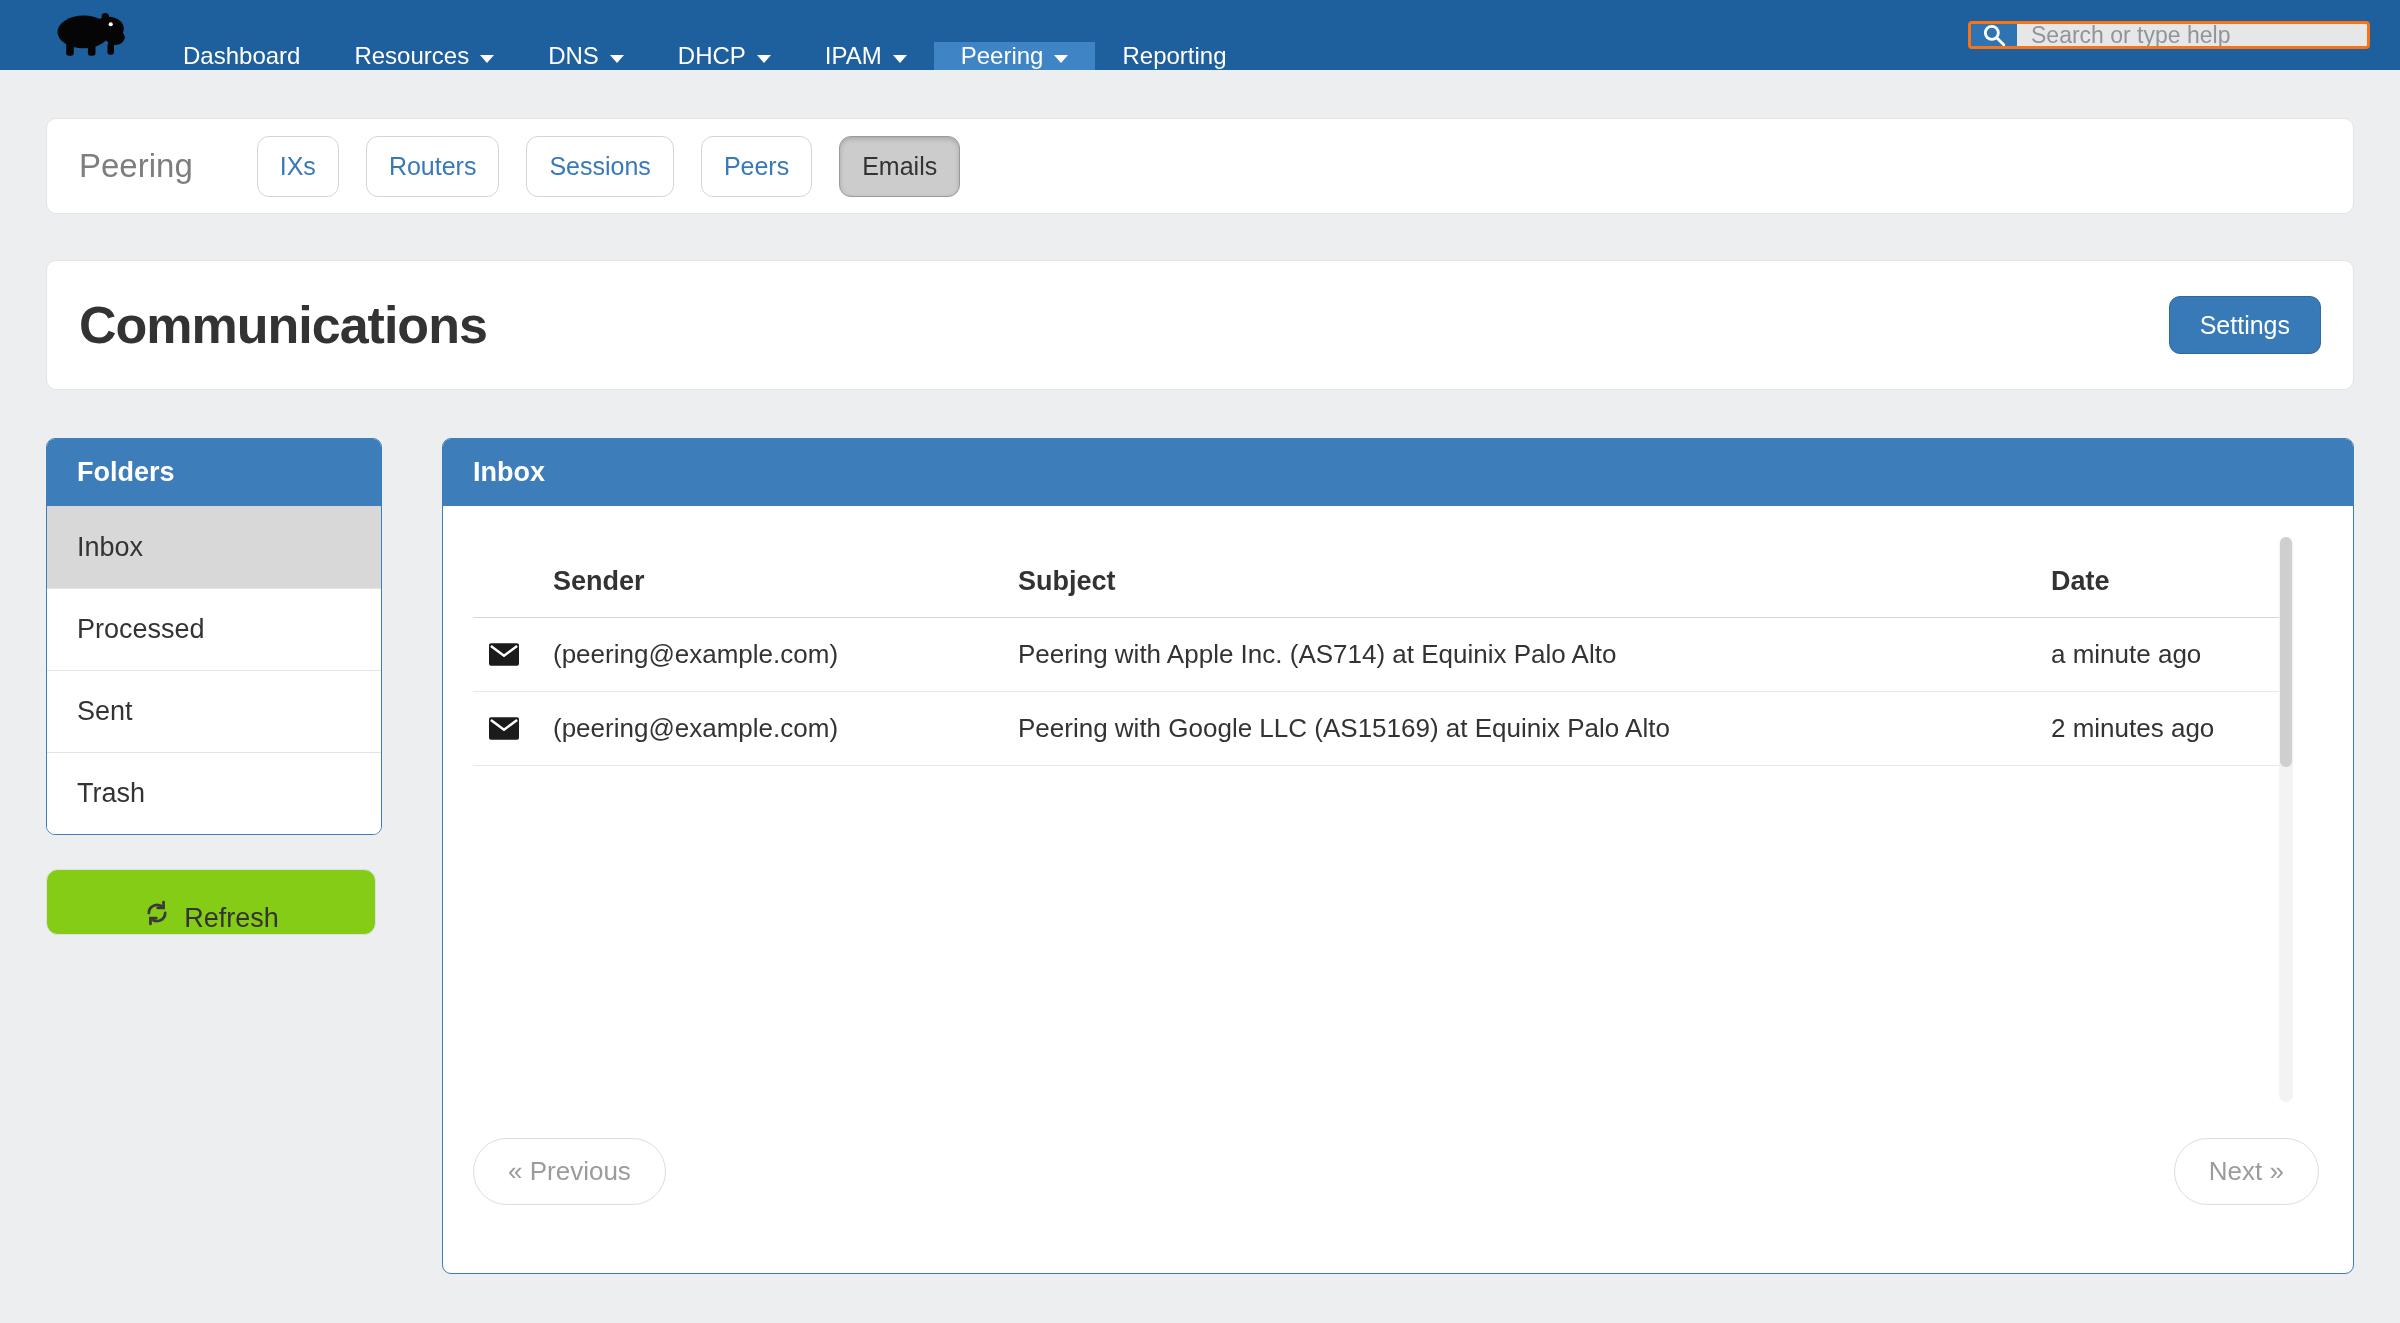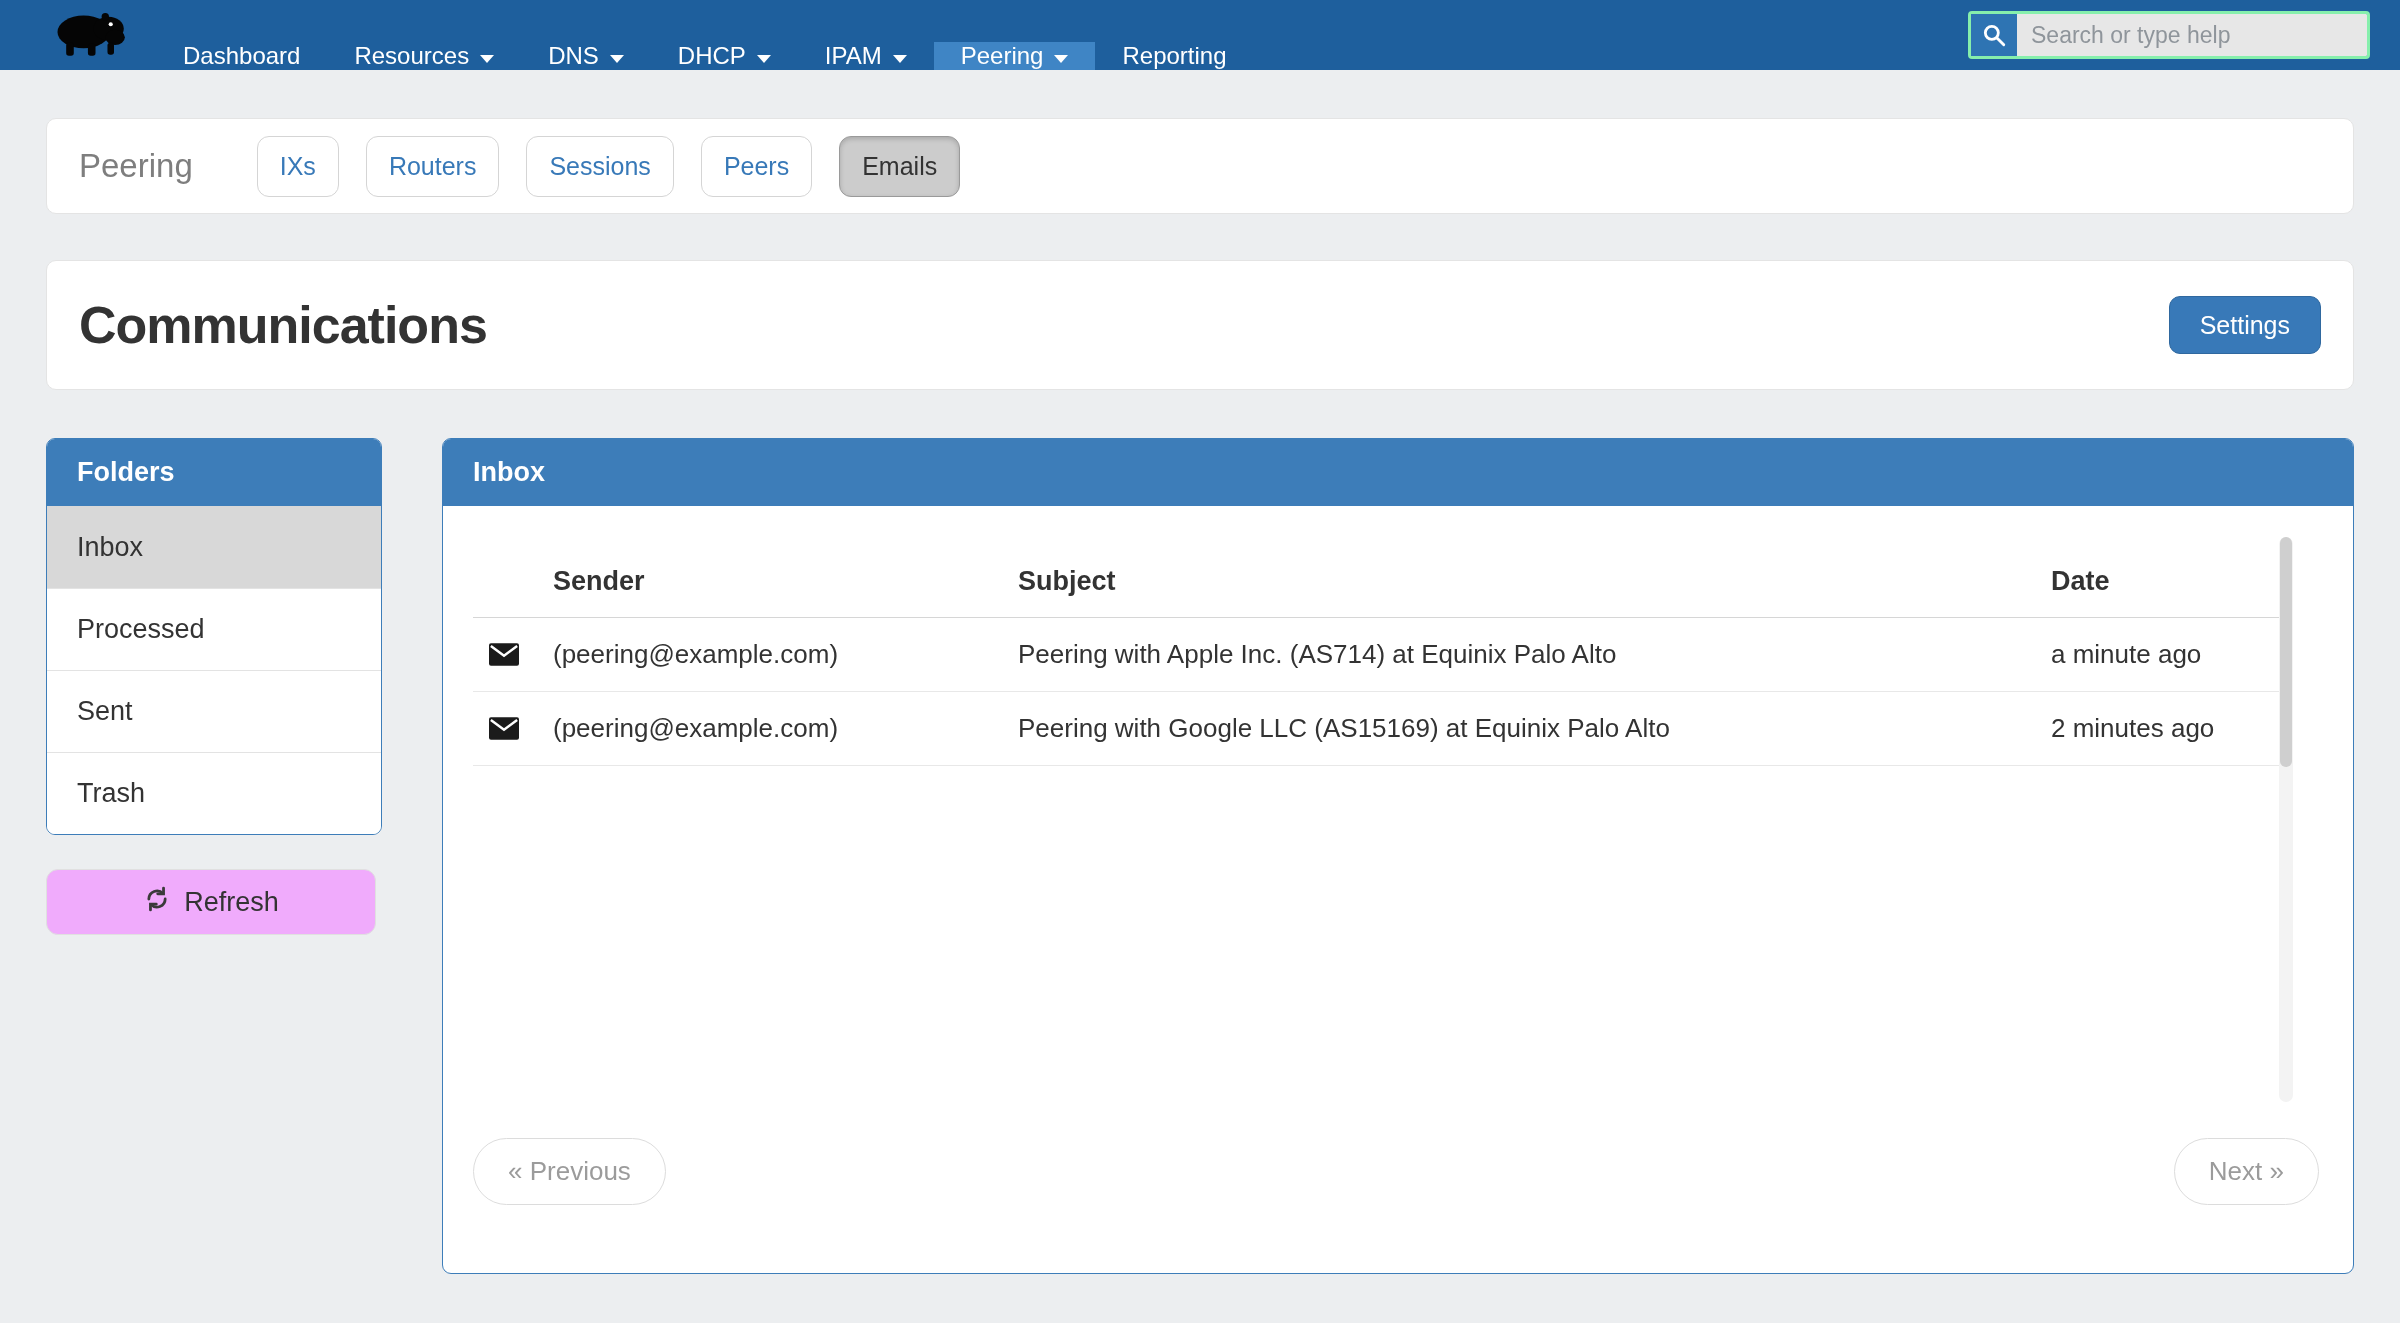--- a/index.html
+++ b/index.html
@@ -6,21 +6,21 @@
   html,body { width:2400px; height:1323px; overflow:hidden; }
   body { background:#eceef0; font-family:"Liberation Sans", sans-serif; color:#333; }
 
   
   .navbar { height:70px; background:#1e5f9d; display:flex; align-items:stretch; }
   .brand { display:flex; align-items:center; padding:0 28px 0 50px; }
   .nav-items { display:flex; align-items:flex-end; }
   .nav-item { display:flex; align-items:center; padding:0 27px; color:#fff; font-size:24px; cursor:pointer; white-space:nowrap; }
   .nav-item.active { background:#3f85c5; }
   .caret { width:0; height:0; border-left:7px solid transparent; border-right:7px solid transparent; border-top:8px solid #fff; margin-left:11px; margin-top:5px; }
-  .search { margin-left:auto; align-self:center; margin-right:30px; display:flex; height:48px; border:3px solid #86efac; border-radius:4px; overflow:hidden; }
+  .search { margin-left:auto; align-self:center; margin-right:30px; display:flex; height:28px; border:3px solid #f97316; border-radius:4px; overflow:hidden; }
   .search-btn { width:46px; background:#2e74b3; display:flex; align-items:center; justify-content:center; cursor:pointer; }
   .search input { width:350px; border:none; outline:none; background:#e7e7e7; font-size:23px; padding:0 14px; color:#555; font-family:"Liberation Sans", sans-serif; }
   .search input::placeholder { color:#8f959b; }
 
   
   .panel-white { background:#fff; border:1px solid #e4e4e4; border-radius:10px; }
 
   
   .subnav { margin:48px 46px 0; height:96px; display:flex; align-items:center; padding:0 32px; }
   .subnav-title { font-size:33px; color:#7e7e7e; margin-right:64px; }
@@ -33,21 +33,21 @@
   .settings-btn { height:58px; padding:0 30px; background:#3879b8; color:#fff; border:1px solid #2f689f; border-radius:11px; font-size:25px; cursor:pointer; font-family:"Liberation Sans", sans-serif; }
 
   
   .content { margin:48px 46px 0; display:flex; align-items:flex-start; }
   .left-col { width:336px; margin-right:60px; flex-shrink:0; }
   .folders { border:1px solid #3d7db9; border-radius:9px; overflow:hidden; background:#fff; }
   .panel-header { background:#3d7db9; color:#fff; font-weight:bold; font-size:27px; padding:18px 30px; }
   .folder-item { padding:0 30px; height:82px; display:flex; align-items:center; font-size:27px; color:#333; border-top:1px solid #e3e3e3; background:#fff; cursor:pointer; }
   .folder-item.first { border-top:none; }
   .folder-item.active { background:#d8d8d8; }
-  .refresh-btn { margin-top:34px; width:330px; height:66px; background:#f0abfc; border:1px solid #e0e0e0; border-radius:12px; display:flex; align-items:center; justify-content:center; gap:13px; font-size:27px; color:#333; cursor:pointer; font-family:"Liberation Sans", sans-serif; }
+  .refresh-btn { margin-top:34px; width:330px; height:66px; background:#84cc16; border:1px solid #e0e0e0; border-radius:12px; display:flex; align-items:flex-end; justify-content:center; gap:13px; font-size:27px; color:#333; cursor:pointer; font-family:"Liberation Sans", sans-serif; }
 
   
   .inbox { flex:1; border:1px solid #3d7db9; border-radius:9px; background:#fff; height:836px; position:relative; overflow:hidden; }
   .mail-table { margin:46px 70px 0 30px; }
   .mt-header, .mt-row { display:grid; grid-template-columns:80px 465px 1fr 232px; align-items:center; }
   .mt-header { font-weight:bold; font-size:27px; padding:14px 0 20px; border-bottom:1px solid #d6d6d6; }
   .mt-row { height:74px; border-bottom:1px solid #e8e8e8; font-size:26px; }
   .env { padding-left:16px; display:flex; align-items:center; }
   .scrollbar-track { position:absolute; top:98px; right:60px; width:14px; height:565px; background:#f3f3f3; border-radius:7px; }
   .scrollbar-thumb { position:absolute; top:0; left:1px; width:12px; height:230px; background:#cfcfcf; border-radius:6px; }

